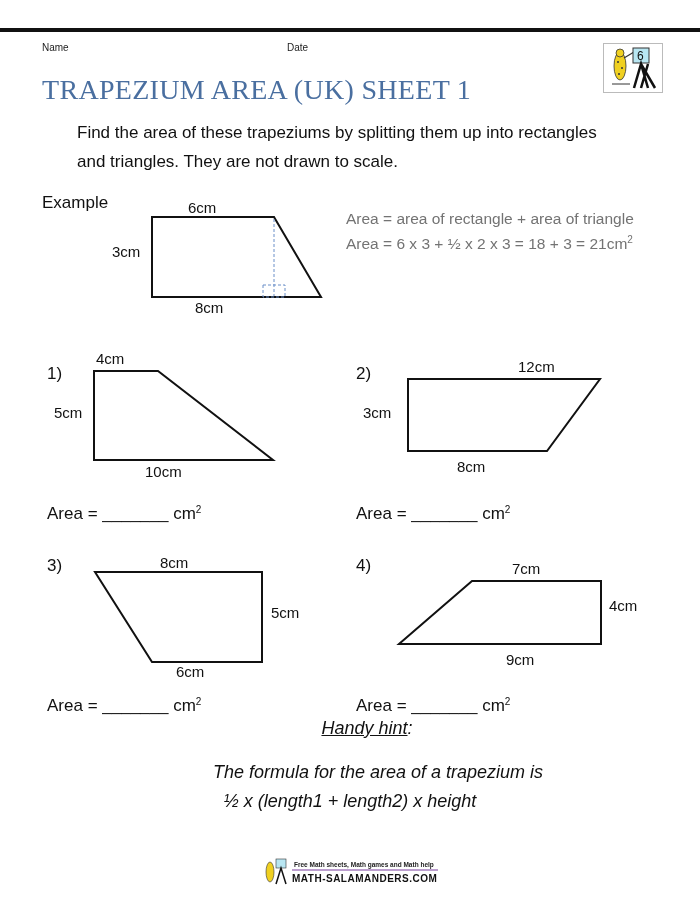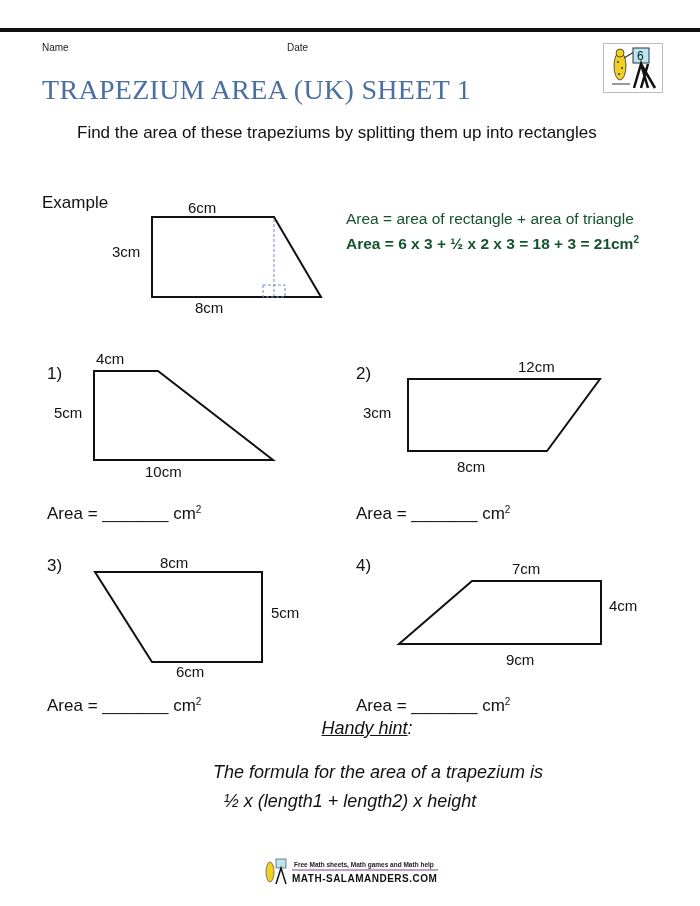--- a/index.html
+++ b/index.html
@@ -5,21 +5,21 @@
   html, body { margin:0; padding:0; background:#fff; }
   body { width:700px; height:906px; position:relative; overflow:hidden; font-family:"Liberation Sans", sans-serif; color:#111; }
   .abs { position:absolute; }
   .toprule { left:0; top:28px; width:700px; height:4px; background:#111; }
   .lbl-small { font-size:10px; color:#222; }
   .title { left:42px; top:74px; font-family:"Liberation Serif", serif; font-size:28px; color:#4a6fa0; letter-spacing:0.3px; }
   .logo { left:603px; top:43px; width:58px; height:48px; border:1px solid #bbb; background:#fff; }
   .instr { left:42px; top:118px; font-size:17px; line-height:29px; width:620px;margin-left:35px; }
   .t17 { font-size:17px; }
   .t15 { font-size:15px; }
-  .blue { color:#14532d; font-size:15.5px; }
+  .blue { color:#737373; font-size:15.5px; }
   sup { font-size:10px; vertical-align:6px; line-height:0; }
   svg.fig { position:absolute; left:0; top:0; }
   .hint { left:0; width:700px; text-align:center; font-style:italic; font-size:18px; }
   .hint u { text-decoration:underline; }
   .footer { left:262px; top:857px; width:178px; height:28px; }
 </style>
 </head>
 <body>
 
 <div class="abs toprule"></div>
@@ -39,20 +39,21 @@
     <line x1="20" y1="14" x2="30" y2="8" stroke="#333" stroke-width="1.2"></line>
     <rect x="29" y="4" width="16" height="15" fill="#b8e6f2" stroke="#333" stroke-width="1"></rect>
     <text x="33" y="16" font-size="12" font-family="Liberation Sans, sans-serif" fill="#111">6</text>
     <path d="M30 44 L37 20 L44 44 M37 20 L51 44 M44 20 L37 44" stroke="#111" stroke-width="2.5" fill="none"></path>
     <line x1="8" y1="40" x2="26" y2="40" stroke="#333" stroke-width="1"></line>
   </svg>
 </div>
 
 <div class="abs instr">
   <div>Find the area of these trapeziums by splitting them up into rectangles</div>
+  <div>and triangles. They are not drawn to scale.</div>
 </div>
 
 <svg class="fig" width="700" height="906">
 
   <g>
     <polygon points="152,217 274,217 321,297 152,297" fill="none" stroke="#111" stroke-width="2"></polygon>
     <line x1="274" y1="219" x2="274" y2="296" stroke="#6a8fc8" stroke-width="1" stroke-dasharray="3,2"></line>
     <rect x="263" y="285" width="22" height="12" fill="none" stroke="#6a8fc8" stroke-width="1" stroke-dasharray="3,2"></rect>
   </g>
 
@@ -63,21 +64,21 @@
   <polygon points="95,572 262,572 262,662 152,662" fill="none" stroke="#111" stroke-width="2"></polygon>
 
   <polygon points="472,581 601,581 601,644 399,644" fill="none" stroke="#111" stroke-width="2"></polygon>
 </svg>
 
 <div class="abs t17" style="left:42px;top:193px;">Example</div>
 <div class="abs t15" style="left:188px;top:199px;">6cm</div>
 <div class="abs t15" style="left:112px;top:243px;">3cm</div>
 <div class="abs t15" style="left:195px;top:299px;">8cm</div>
 <div class="abs blue" style="left:346px;top:210px;">Area = area of rectangle + area of triangle</div>
-<div class="abs blue" style="left:346px;top:235px;font-weight:bold;"><span>Area = 6 x 3 + ½ x 2 x 3 = 18 + 3 = 21cm</span><sup>2</sup></div>
+<div class="abs blue" style="left:346px;top:235px;"><span>Area = 6 x 3 + ½ x 2 x 3 = 18 + 3 = 21cm</span><sup>2</sup></div>
 
 <div class="abs t17" style="left:47px;top:364px;">1)</div>
 <div class="abs t15" style="left:96px;top:350px;">4cm</div>
 <div class="abs t15" style="left:54px;top:404px;">5cm</div>
 <div class="abs t15" style="left:145px;top:463px;text-align:right;">10cm</div>
 <div class="abs t17" style="left:47px;top:504px;"><span>Area = _______ cm</span><sup>2</sup></div>
 
 <div class="abs t17" style="left:356px;top:364px;">2)</div>
 <div class="abs t15" style="left:474px;top:358px;margin-left:44px;">12cm</div>
 <div class="abs t15" style="left:363px;top:404px;">3cm</div>

